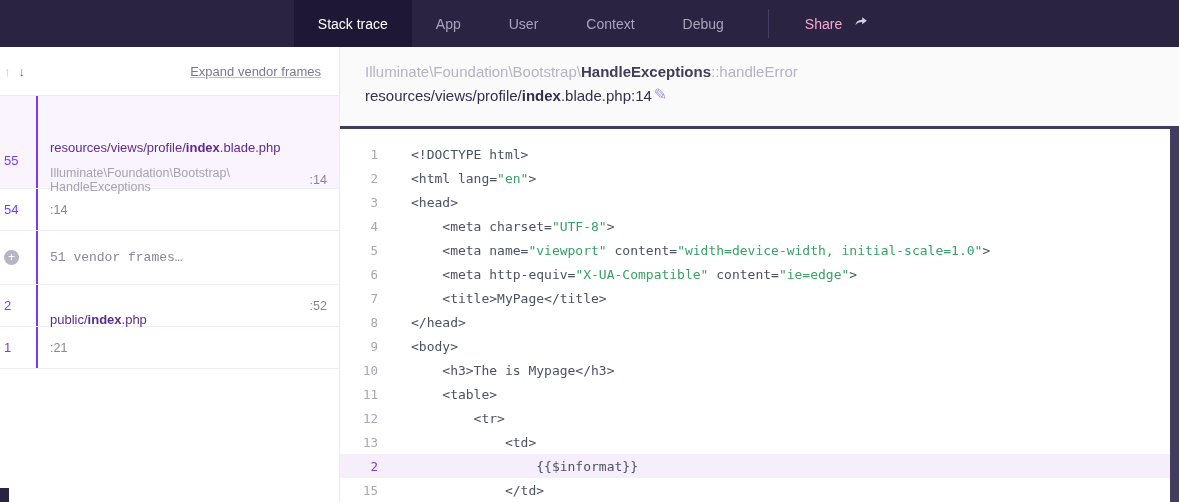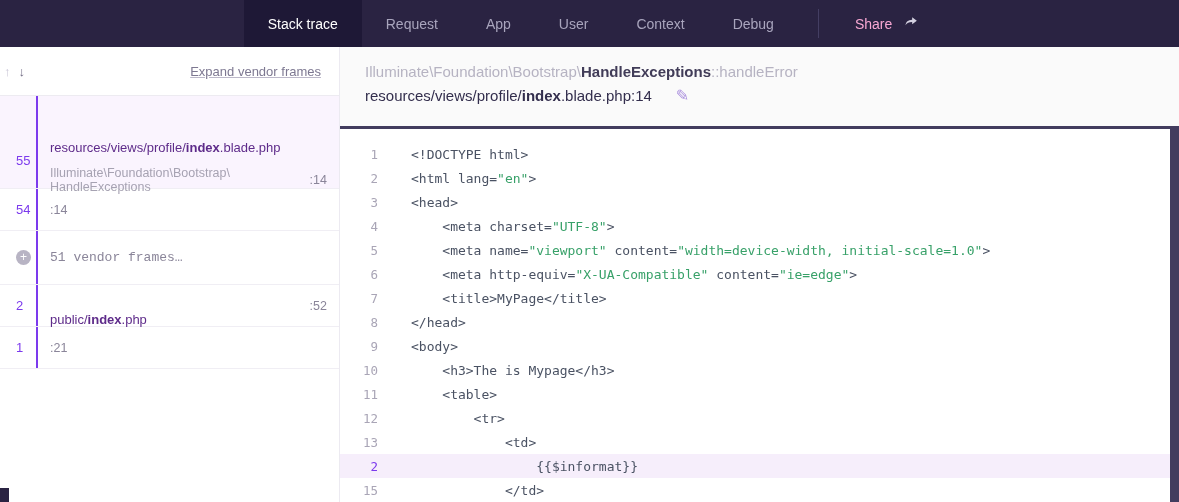--- a/index.html
+++ b/index.html
@@ -26,21 +26,21 @@
                     padding:0 18px 0 2px; border-bottom:1px solid #edebf1; }
   .arrows { display:flex; gap:4px; }
   .arrow-btn { background:none; border:none; font-size:13px; cursor:pointer; color:#6f6a82; padding:0 2px; }
   .arrow-btn.up { color:#c9c5d6; }
   .expand-link { background:none; border:none; color:#7d7891; font-size:13px; cursor:pointer;
                  font-family:"Liberation Sans",sans-serif;
                  text-decoration:underline; text-decoration-color:#bcb8c9; }
 
   .frame-row { display:flex; border-bottom:1px solid #f0eef4; cursor:pointer; }
   .frame-row.active { background:#faf4fe; }
-  .gutter { width:36px; flex-shrink:0; display:flex; padding-left:16px; }
+  .gutter { width:36px; flex-shrink:0; display:flex; padding-left:4px; }
   .frame-num { color:#7c3aed; font-size:13px; }
   .frame-body { flex:1; border-left:2px solid #7c3aed; padding:0 12px; min-width:0; }
 
   .frame-row.big { height:93px; }
   .frame-row.big .gutter { align-items:flex-end; padding-bottom:20px; }
   .frame-row.big .frame-body { padding-top:16px; }
   .frame-path { font-size:13px; color:#5e2b8a;margin-top:28px; }
   .frame-path b { font-weight:bold; }
   .frame-meta { display:flex; justify-content:space-between; align-items:center; margin-top:11px; }
   .frame-method { color:#a6a2b2; font-size:12.5px; line-height:14px; }
@@ -57,21 +57,21 @@
   .frame-row.vendor .frame-body { display:flex; align-items:center;font-family:Liberation Mono, monospace; }
   .plus-circle { width:15px; height:15px; border-radius:50%; background:#b8b4c4; color:#ffffff;
                  font-size:12px; line-height:15px; text-align:center; display:inline-block; }
   .vendor-label { color:#8a8599; font-size:13px; }
 
   
   .main { flex:1; display:flex; flex-direction:column; min-width:0; }
   .main-header { height:79px; background:#fafafa; padding:16px 0 8px 25px; }
   .mh-line1 { font-size:15px; color:#b6b3c2; margin-bottom:7px; white-space:nowrap; }
   .mh-class { color:#413c58; font-weight:600; }
-  .mh-line2 { font-size:15px; color:#332e4d; white-space:nowrap; display:flex; align-items:center; gap:24px; }
+  .mh-line2 { font-size:15px; color:#332e4d; white-space:nowrap; display:flex; align-items:flex-start; gap:2px; }
   .mh-line2 b { font-weight:bold; }
   .pencil-btn { background:none; border:none; cursor:pointer; color:#ab90de; font-size:16px; line-height:1; }
 
   .code-panel { flex:1; background:#ffffff; border-top:3px solid #423c5e; padding-top:13px;
                 font-family:"DejaVu Sans Mono", monospace; overflow:hidden; }
   .code-line { display:flex; height:24px; align-items:center; font-size:13px; color:#4a5263; }
   .line-no { width:38px; text-align:right; color:#a9a5b6; font-size:12.5px; flex-shrink:0; }
   .line-content { padding-left:33px; white-space:pre; }
   .tok-string { color:#38a169; }
   .code-line.highlight { background:#f6eefb; }
@@ -82,21 +82,20 @@
   .edge-corner { position:absolute; left:0; bottom:0; width:9px; height:14px; background:#2a2342; }
 </style>
 </head>
 <body>
 
 <div class="app">
 
   <header class="topbar">
     <nav class="tab-bar">
         <button class="tab active">Stack trace</button>
-        <button class="tab">Request</button>
         <button class="tab">App</button>
         <button class="tab">User</button>
         <button class="tab">Context</button>
         <button class="tab">Debug</button>
       </nav>
     <div class="nav-divider"></div>
     <button class="share-btn">
       <span>Share</span>
       <span>
         <svg width="16" height="14" viewBox="0 0 24 24" fill="#d4d1e0" aria-hidden="true">

